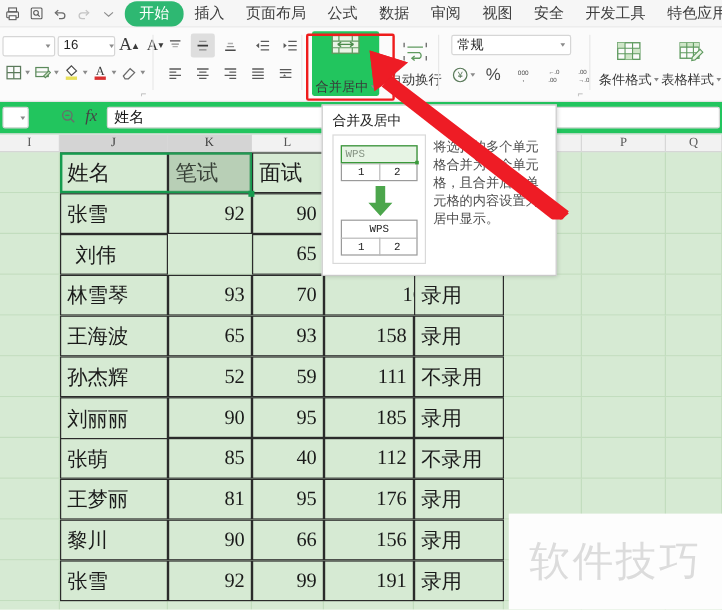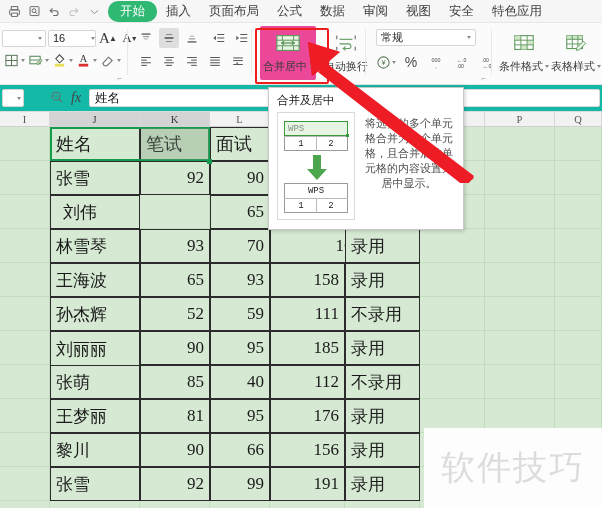--- a/index.html
+++ b/index.html
@@ -60,38 +60,38 @@
     color:#4a4a4a; position:relative;
   }
   .icbtn.sel { background:#dedede; border-radius:2px; }
 
   
   .bigbtn {
     width:56px; height:54px; display:flex; flex-direction:column;
     align-items:center; justify-content:center; gap:2px;
   }
   .bigbtn .lbl { font-size:11px; color:#3a3a3a; white-space:nowrap; }
-  .bigbtn.active { background:#ec4899; border-radius:2px; }
+  .bigbtn.active { background:#22c55e; border-radius:2px;justify-content:space-between; }
 
   .redbox {
     position:absolute; border:2.5px solid #ef1c1c; border-radius:2px;
     pointer-events:none;
   }
 
   
   .numfmt-box {
     width:100px; height:17px; border:1px solid #d6d6d6; background:#fff; border-radius:2px;
     display:flex; align-items:center; justify-content:space-between;
     padding:0 4px; font-size:11px; color:#222;
   }
 
   
   .formulabar {
     position:absolute; left:0; top:85px; width:602px; height:27px;
-    background:#14b8a6; border-bottom:1px solid #dcdcdc;
+    background:#22c55e; border-bottom:1px solid #dcdcdc;
     display:flex; align-items:center;
   }
   .namebox {
     width:22px; height:18px; background:#fff; border:1px solid #d5d5d5;
     border-radius:2px; margin-left:2px; display:flex; align-items:center;
     justify-content:flex-end; padding-right:2px;
   }
   .fxgrp { display:flex; align-items:center; gap:7px; margin-left:26px; color:#555; }
   .fx { font-style:italic; font-family:"Liberation Serif","DejaVu Serif",serif; font-size:14px; color:#444; }
   .fbinput {
@@ -136,21 +136,21 @@
   }
   .selactive { position:absolute; background:rgba(120,150,120,0.32); pointer-events:none; }
 
   
   .tooltip {
     position:absolute; left:268px; top:87px; width:196px; height:143px;
     background:#fff; border:1px solid #c9c9c9; box-shadow:1px 1px 4px rgba(0,0,0,.2);
     z-index:40;
   }
   .tt-title { font-size:11.5px; color:#222; margin:5px 0 0 8px; }
-  .tt-body { display:flex; margin-top:4px;text-align:center; }
+  .tt-body { display:flex; margin-top:4px; }
   .tt-pic {
     width:78px; height:108px; border:1px solid #d9d9d9; margin-left:8px;
     background:#fff; position:relative;
   }
   .minigrid { position:absolute; border:1px solid #9a9a9a; background:#fff; }
   .mini-cell { position:absolute; font-size:9px; color:#222;
     font-family:"Liberation Mono","DejaVu Sans Mono",monospace;
     display:flex; align-items:center; justify-content:center; }
   .mini-sel { position:absolute; border:1.6px solid #3a9a3a; }
   .mini-handle { position:absolute; width:3px;height:3px;background:#3a9a3a; }
@@ -215,20 +215,21 @@
 
     <div class="tabs">
       <div class="tab active">开始</div>
       <div class="tab">插入</div>
       <div class="tab">页面布局</div>
       <div class="tab">公式</div>
       <div class="tab">数据</div>
       <div class="tab">审阅</div>
       <div class="tab">视图</div>
       <div class="tab">安全</div>
+      <div class="tab">开发工具</div>
       <div class="tab">特色应用</div>
 
     </div>
   </div>
 
   <div class="ribbon">
 
     <div class="grp" style="left:0; width:128px;">
       <div class="rowline" style="position:absolute; left:2px; top:5px; gap:2px;">
         <div class="fontname-box">

